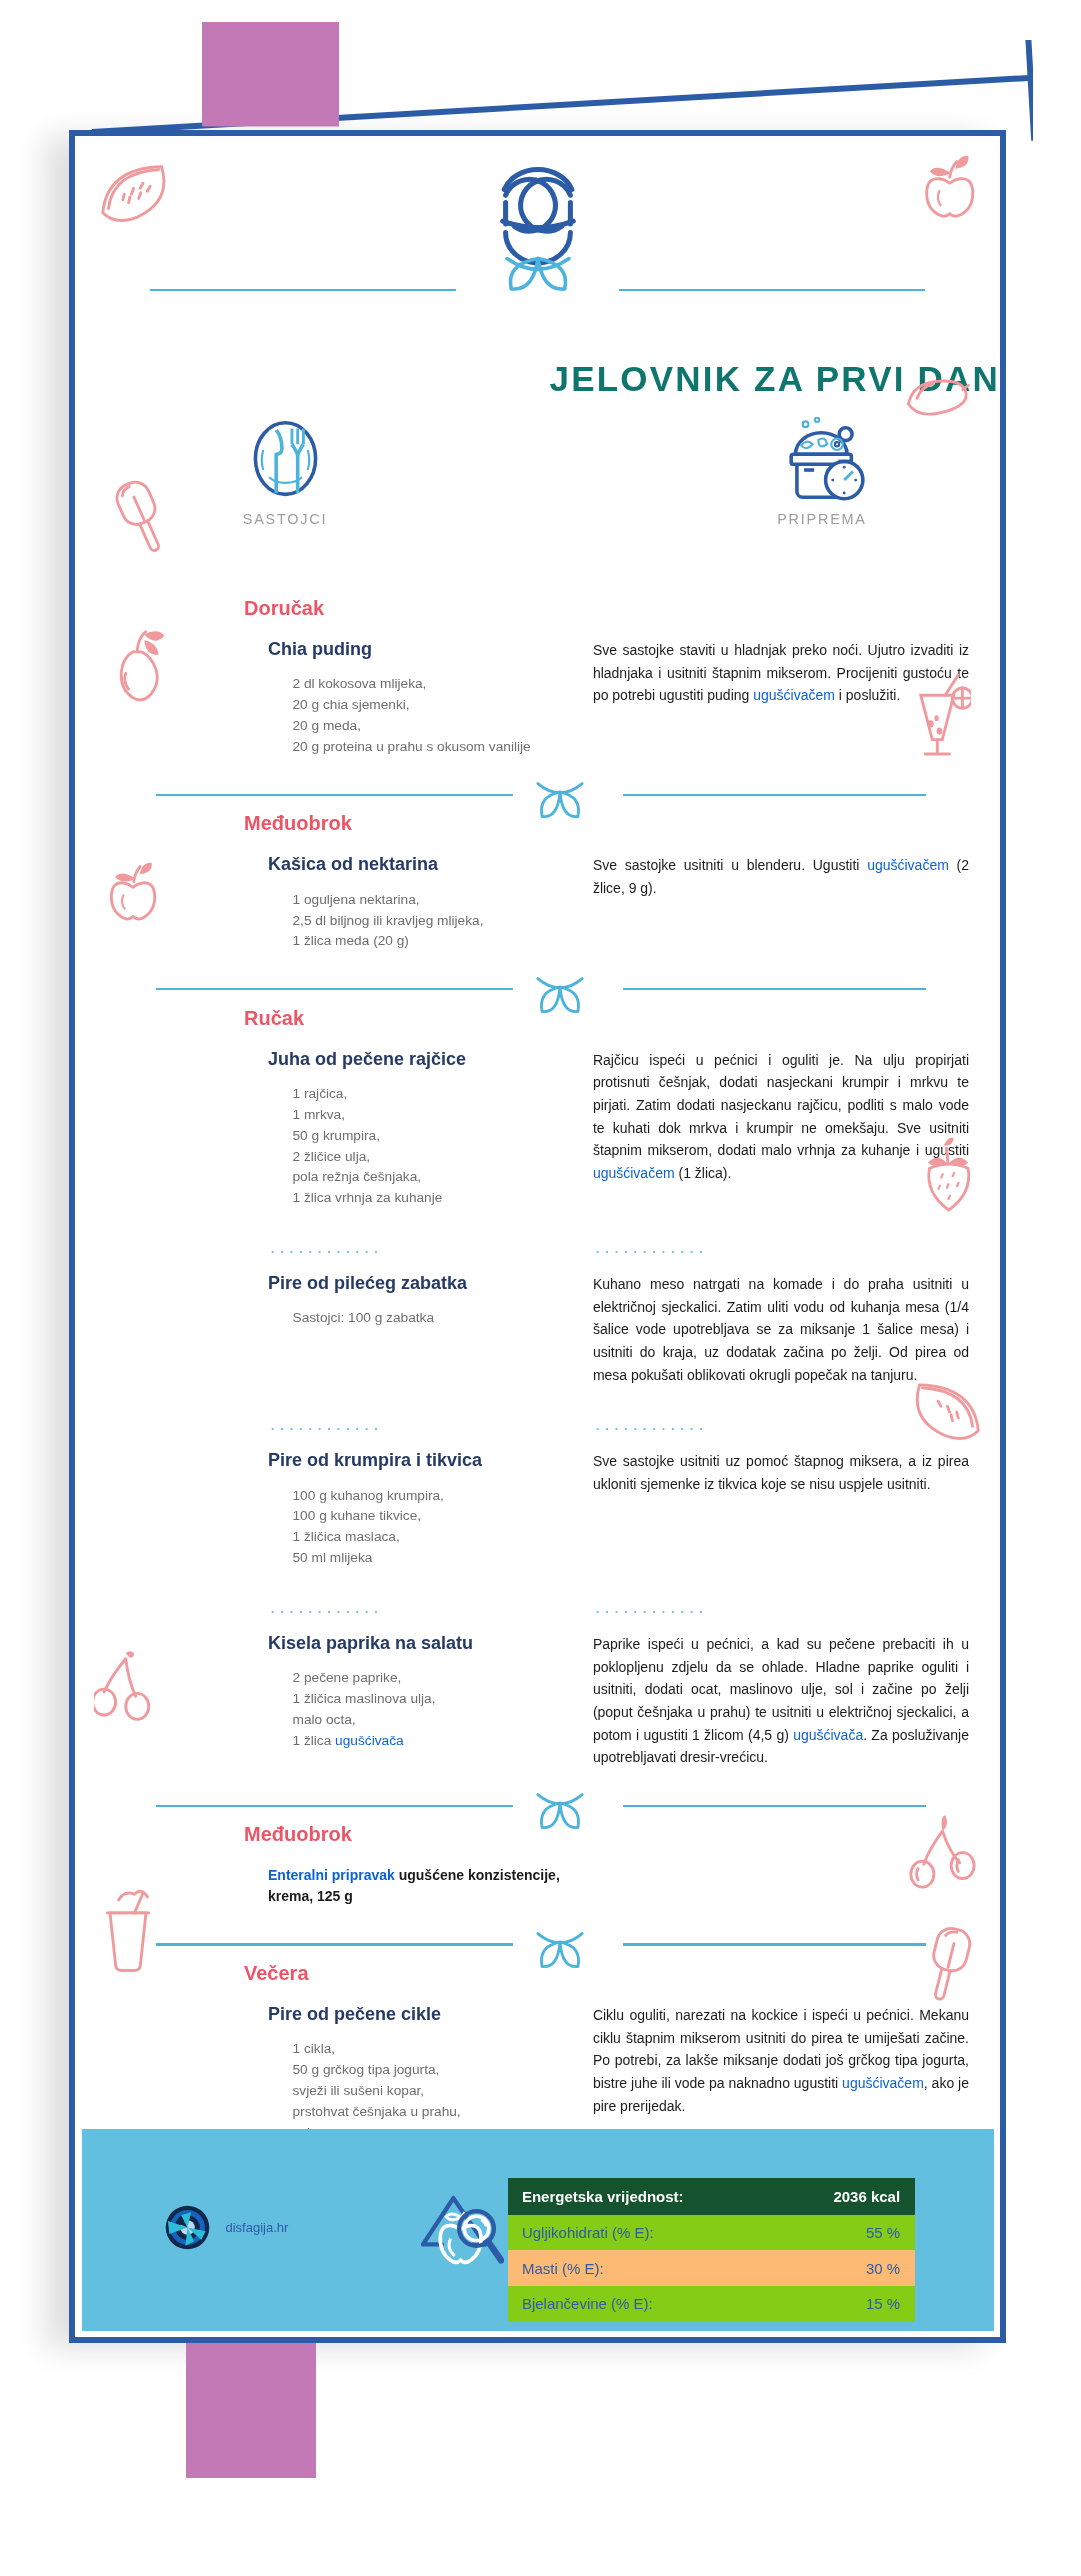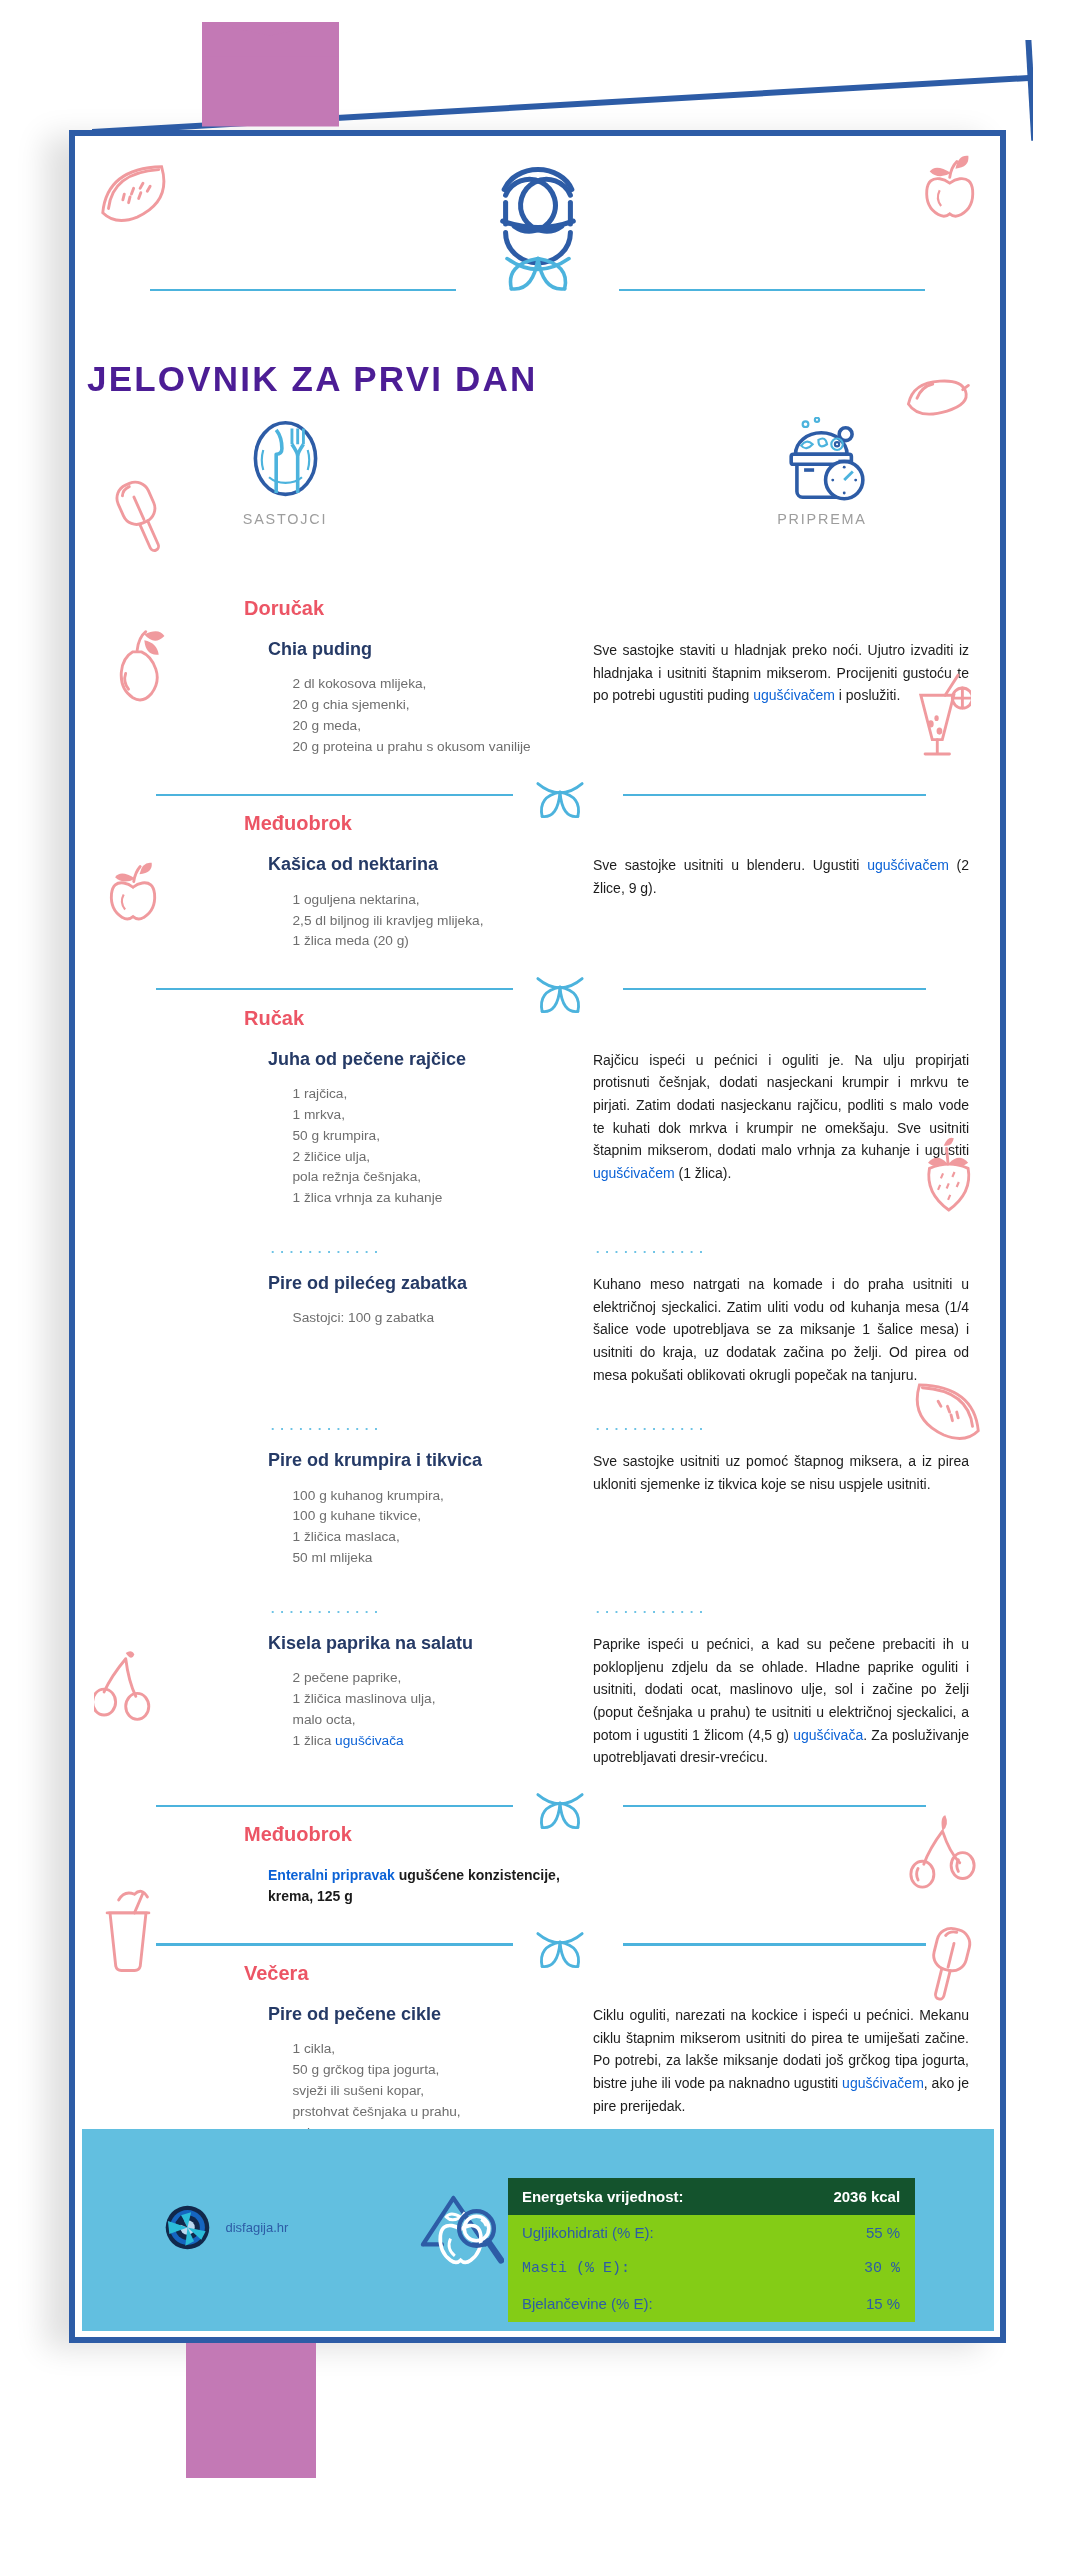--- a/index.html
+++ b/index.html
@@ -50,22 +50,22 @@
     position:absolute; left:69px; top:130px; width:937px; height:2213px;
     border:6.5px solid #2d5ca6; background:#ffffff;
   }
 
   
   .chefhat{ position:absolute; left:50%; top:16px; transform:translateX(-50%); }
   .hdr-rule-l{ position:absolute; left:75px; top:153px; width:306px; height:2.2px; background:#4cb3dd; }
   .hdr-rule-r{ position:absolute; right:75px; top:153px; width:306px; height:2.2px; background:#4cb3dd; }
 
   .title{
-    position:absolute; left:12px; right:0; top:223px; text-align:left;
-    color:#4c1d95; font-weight:bold; font-size:35px; letter-spacing:2.2px;
+    position:absolute; left:5px; right:0; top:223px; text-align:right;
+    color:#0f766e; font-weight:bold; font-size:35px; letter-spacing:2.2px;
   }
 
   .colicons{ position:absolute; left:0; right:0; top:281px; height:151px; }
   .colicon{ position:absolute; width:216px; text-align:center; }
   .colicon.left{ left:102px; }
   .colicon.right{ left:639px; }
   .colicon .lbl{
     margin-top:5.8px; color:#9d9d9d; font-size:14.4px; letter-spacing:1.8px;
   }
 
@@ -120,21 +120,21 @@
   }
   .nutri .hdr{
     background:#14532d; color:#ffffff; font-weight:bold;
     display:flex; justify-content:space-between; padding:10px 14.4px;
   }
   .nutri .r{
     display:flex; justify-content:space-between; padding:9.4px 14.4px;
     color:#2d5ca6;
   }
   .nutri .r.a{ background:#84cc16; }
-  .nutri .r.b{ background:#84cc16;font-family:Liberation Mono, monospace; }
+  .nutri .r.b{ background:#fdba74; }
 
   
   .deco{ position:absolute; pointer-events:none; }
 </style>
 </head>
 <body>
 
 <div id="stage">
 
   <div class="shadow-bg"></div>

